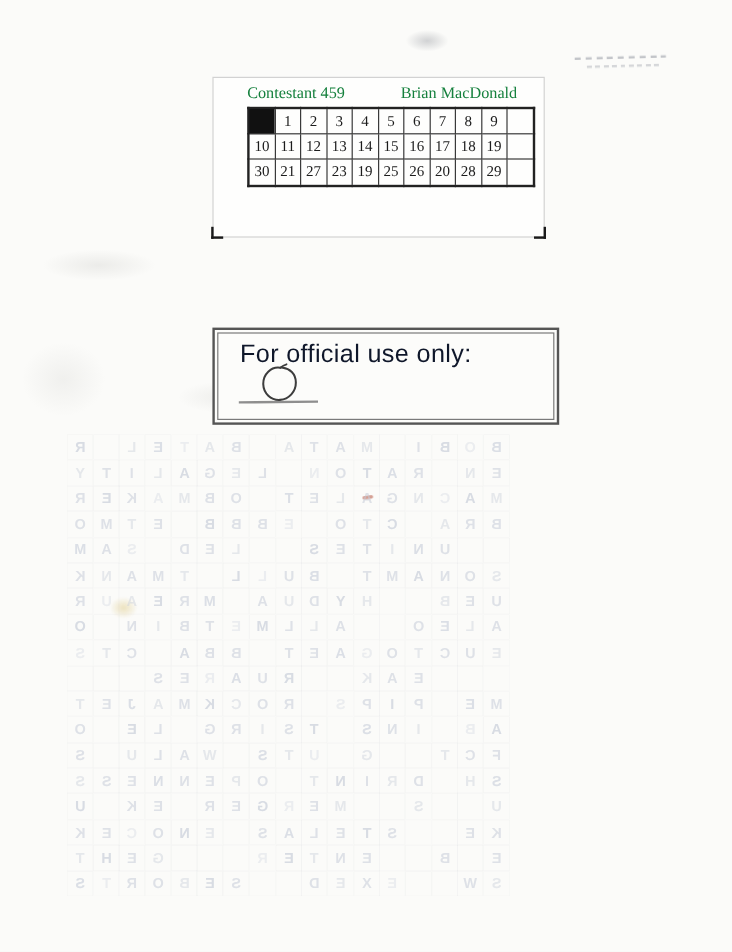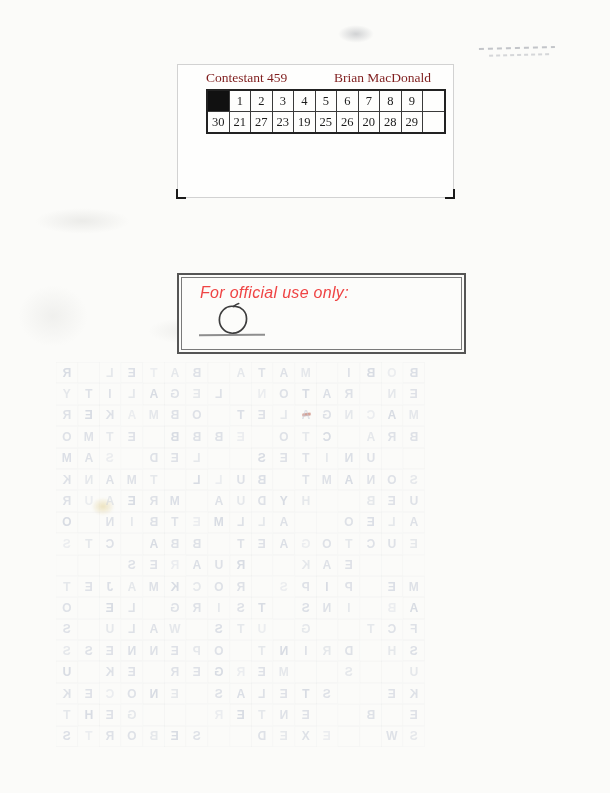--- a/index.html
+++ b/index.html
@@ -29,40 +29,40 @@
   .red-mark{left:302px;top:413px;width:9px;height:3px;border-radius:2px;
     background:#c2705f;opacity:.65;transform:rotate(-8deg);filter:blur(.3px);}
 
   
   .card{position:absolute;left:177px;top:64px;width:275px;height:132px;
     background:#fefefd;border:1px solid rgba(130,130,128,.35);}
   .tick{position:absolute;width:8px;height:8px;}
   .tick.bl{left:-2px;bottom:-2px;border-left:2px solid #1a1a1a;border-bottom:2px solid #1a1a1a;}
   .tick.br{right:-2px;bottom:-2px;border-right:2px solid #1a1a1a;border-bottom:2px solid #1a1a1a;}
   .card-header{position:absolute;left:28px;right:22px;top:5px;height:18px;
-    font-family:"Liberation Serif",serif;font-size:13.5px;color:#7f1d1d;
+    font-family:"Liberation Serif",serif;font-size:13.5px;color:#15803d;
     display:flex;justify-content:space-between;align-items:baseline;}
   table.score{position:absolute;left:28px;top:24px;border-collapse:collapse;
     table-layout:fixed;width:226px;border:2px solid #222;}
   table.score td{border:1px solid #3a3a3a;width:20.5px;height:20.2px;padding:0;
     text-align:center;vertical-align:middle;
     font-family:"Liberation Serif",serif;font-size:12.5px;color:#1c1c1c;background:#fefefd;}
   table.score td.black{background:#111;}
   table.score td.smudge{background-color:#1d1d1d;
     background-image:
       radial-gradient(circle at 30% 35%, rgba(130,130,130,.8) 1px, rgba(0,0,0,0) 1.6px),
       radial-gradient(circle at 70% 60%, rgba(150,150,150,.55) 1px, rgba(0,0,0,0) 1.7px),
       radial-gradient(circle at 50% 82%, rgba(110,110,110,.6) 1px, rgba(0,0,0,0) 1.5px);
     background-size:6px 5px, 9px 7px, 7px 6px;}
 
   
   .official-box{position:absolute;left:177px;top:273px;width:285px;height:77px;
     background:#fcfcfa;border:2px solid #555;}
   .official-inner{position:absolute;inset:2px;border:1px solid #7a7a7a;}
-  .official-title{position:absolute;left:21px;top:9px;font-size:16px;color:#ef4444;letter-spacing:.3px;font-style:italic;}
+  .official-title{position:absolute;left:21px;top:9px;font-size:21px;color:#0f172a;letter-spacing:.3px;}
   .zero-underline{position:absolute;left:20px;top:59px;width:66px;height:2px;
     background:#8e8e8e;transform:rotate(-.6deg);}
   .handwritten-zero{position:absolute;left:36px;top:28px;transform:rotate(-8deg);}
   .minutes-label{position:absolute;left:94px;top:46px;font-size:16px;color:#2e2e2e;letter-spacing:.3px;}
 
   
   .ws{position:absolute;left:56px;top:362px;display:grid;
     grid-template-columns:repeat(17,21.7px);grid-auto-rows:21.4px;
     filter:blur(.35px);}
   .wsc{display:flex;align-items:center;justify-content:center;
@@ -103,20 +103,33 @@
             <td class="white">3</td>
             <td class="white">4</td>
             <td class="white">5</td>
             <td class="white">6</td>
             <td class="white">7</td>
             <td class="white">8</td>
             <td class="white">9</td>
             <td class="white"></td>
           </tr>
           <tr>
+            <td class="white">10</td>
+            <td class="white">11</td>
+            <td class="white">12</td>
+            <td class="white">13</td>
+            <td class="white">14</td>
+            <td class="white">15</td>
+            <td class="white">16</td>
+            <td class="white">17</td>
+            <td class="white">18</td>
+            <td class="white">19</td>
+            <td class="white"></td>
+          </tr>
+          <tr>
             <td class="white">30</td>
             <td class="white">21</td>
             <td class="white">27</td>
             <td class="white">23</td>
             <td class="white">19</td>
             <td class="white">25</td>
             <td class="white">26</td>
             <td class="white">20</td>
             <td class="white">28</td>
             <td class="white">29</td>

